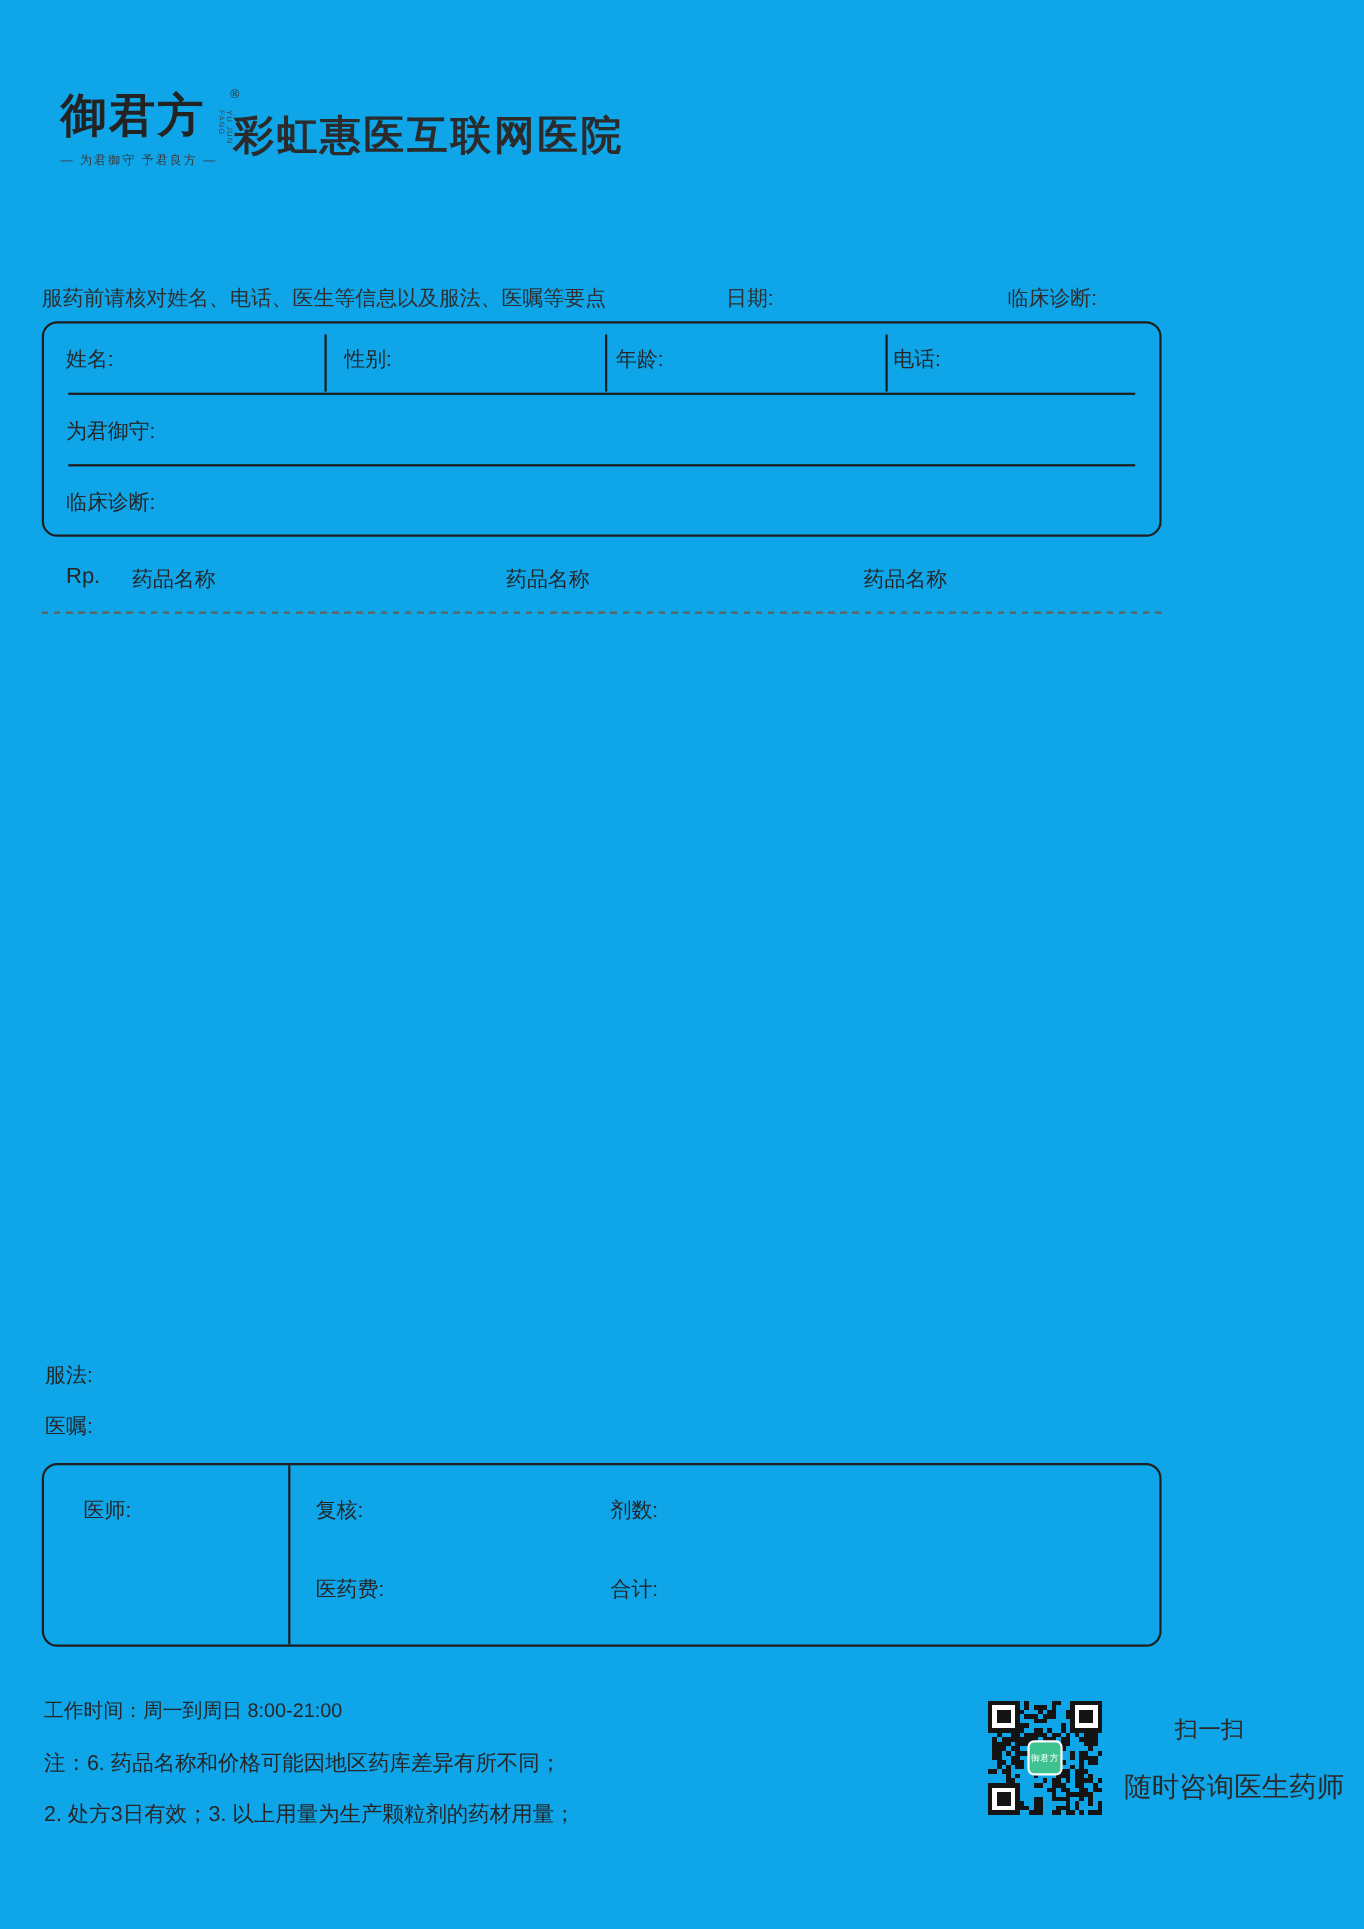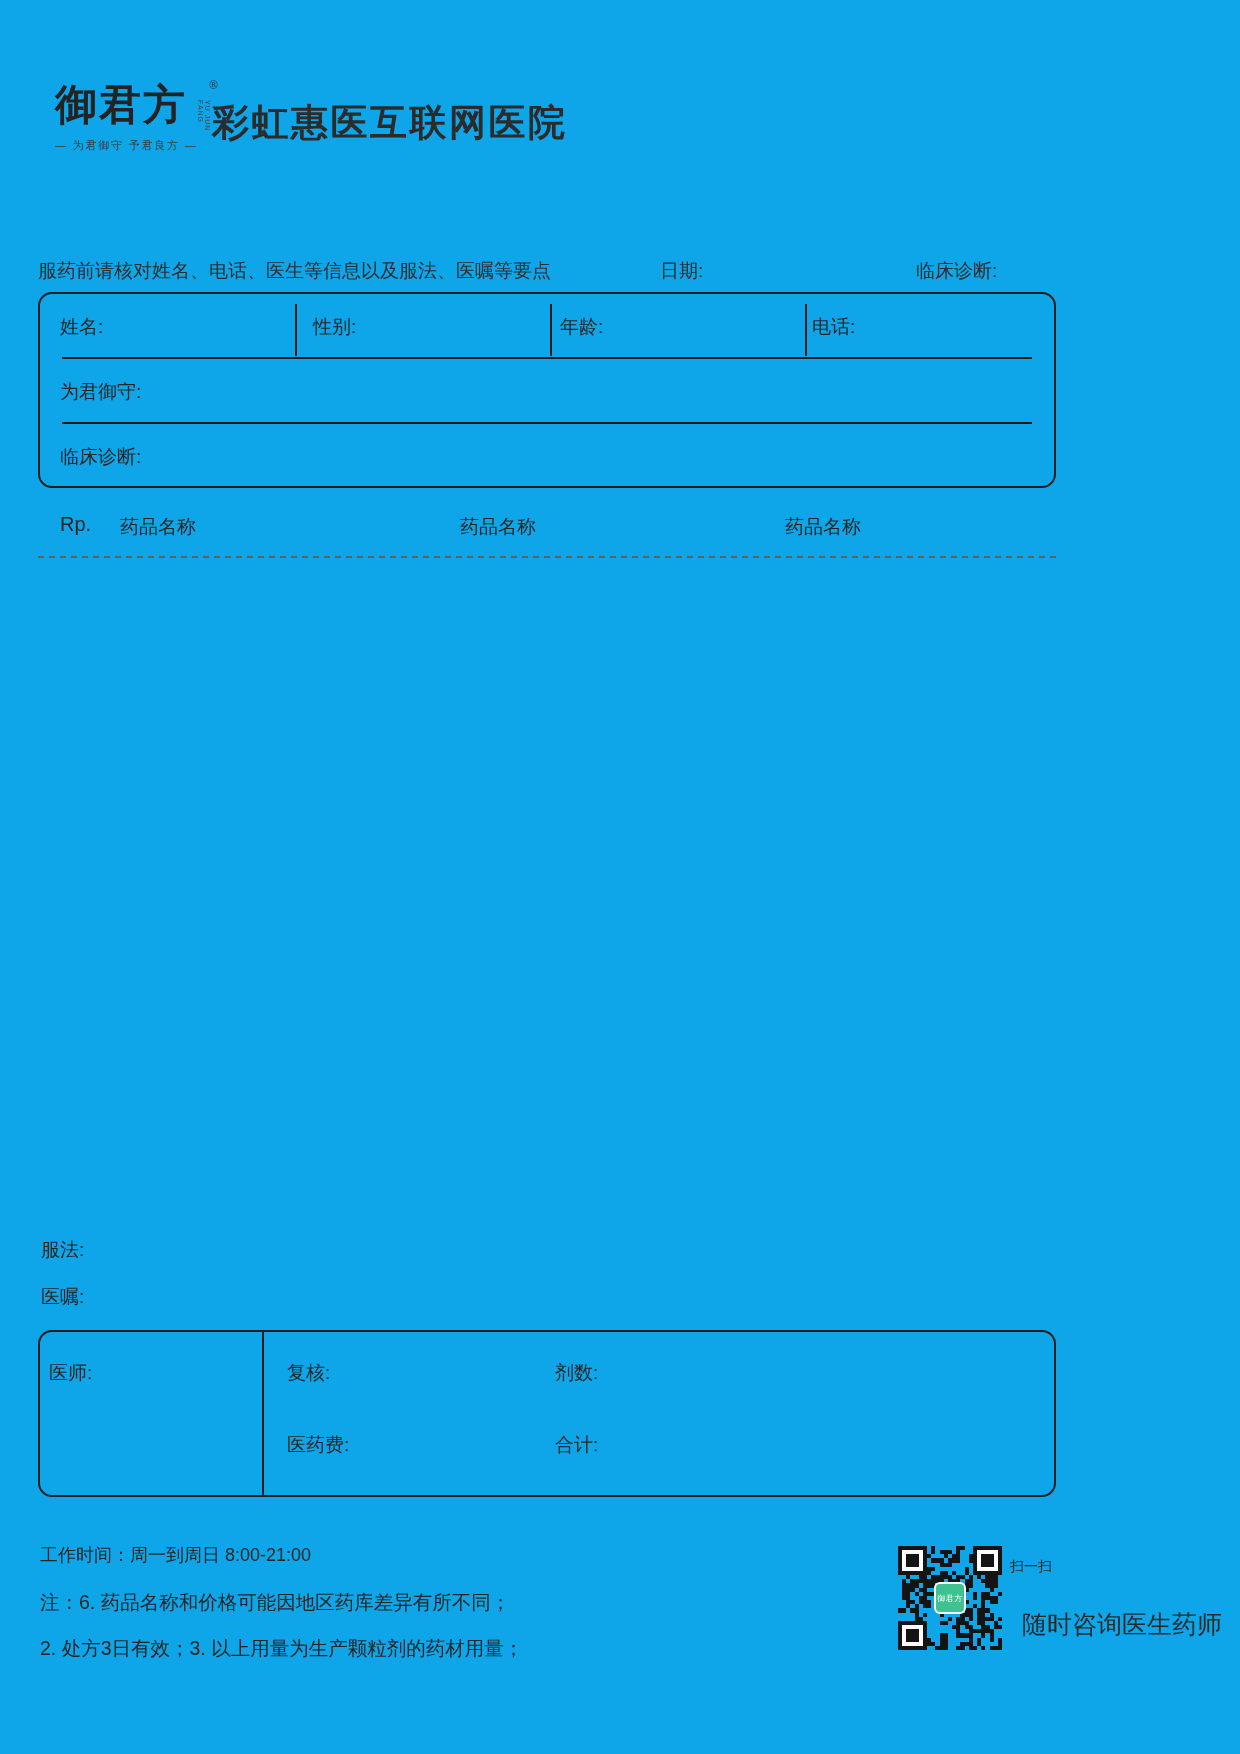--- a/index.html
+++ b/index.html
@@ -64,38 +64,38 @@
   
   .usage-label{position:absolute;left:41px;top:1237px;font-size:19px;color:#262626;}
   .advice-label{position:absolute;left:41px;top:1284px;font-size:19px;color:#262626;}
   
   .signoff-box{
     position:absolute;left:38px;top:1330px;width:1018px;height:167px;
     border:2.5px solid #1f1f1f;border-radius:14px;box-sizing:border-box;
   }
   .signoff-div{position:absolute;left:222px;top:0;width:2px;height:100%;background:#1c1c1c;}
   .s-label{position:absolute;font-size:19px;color:#262626;white-space:nowrap;}
-  .physician{left:9px;top:28px;text-align:right;}
+  .physician{left:36px;top:28px;text-align:right;}
   .review{left:247px;top:28px;}
   .dose{left:515px;top:28px;}
   .fee{left:247px;top:100px;}
   .total{left:515px;top:100px;}
   
   .work-hours{position:absolute;left:40px;top:1543px;font-size:18px;color:#262626;}
   .note1{position:absolute;left:40px;top:1589px;font-size:19.5px;color:#262626;}
   .note2{position:absolute;left:40px;top:1635px;font-size:19.5px;color:#262626;}
   .qr-wrap{position:absolute;left:898px;top:1546px;width:104px;height:104px;}
   .qr-wrap svg{width:104px;height:104px;display:block;}
   .qr-center{
     position:absolute;left:36px;top:36px;width:32px;height:32px;
     border-radius:6px;border:2px solid #ffffff;box-sizing:border-box;
     display:flex;align-items:center;justify-content:center;
     color:#fff;font-size:8px;letter-spacing:0.5px;
   }
-  .qr-cap1{position:absolute;left:1010px;top:1558px;font-size:14px;color:#2a2a2a;font-family:Liberation Serif, serif;}
+  .qr-cap1{position:absolute;left:1068px;top:1558px;font-size:21px;color:#2a2a2a;font-family:Liberation Serif, serif;}
   .qr-cap2{position:absolute;left:1022px;top:1608px;font-size:25px;color:#2a2a2a;}
 </style>
 </head>
 <body>
 
 <div id="page">
 
   <div class="brand">
     <div class="brand-name">
       <span>御君方</span>

